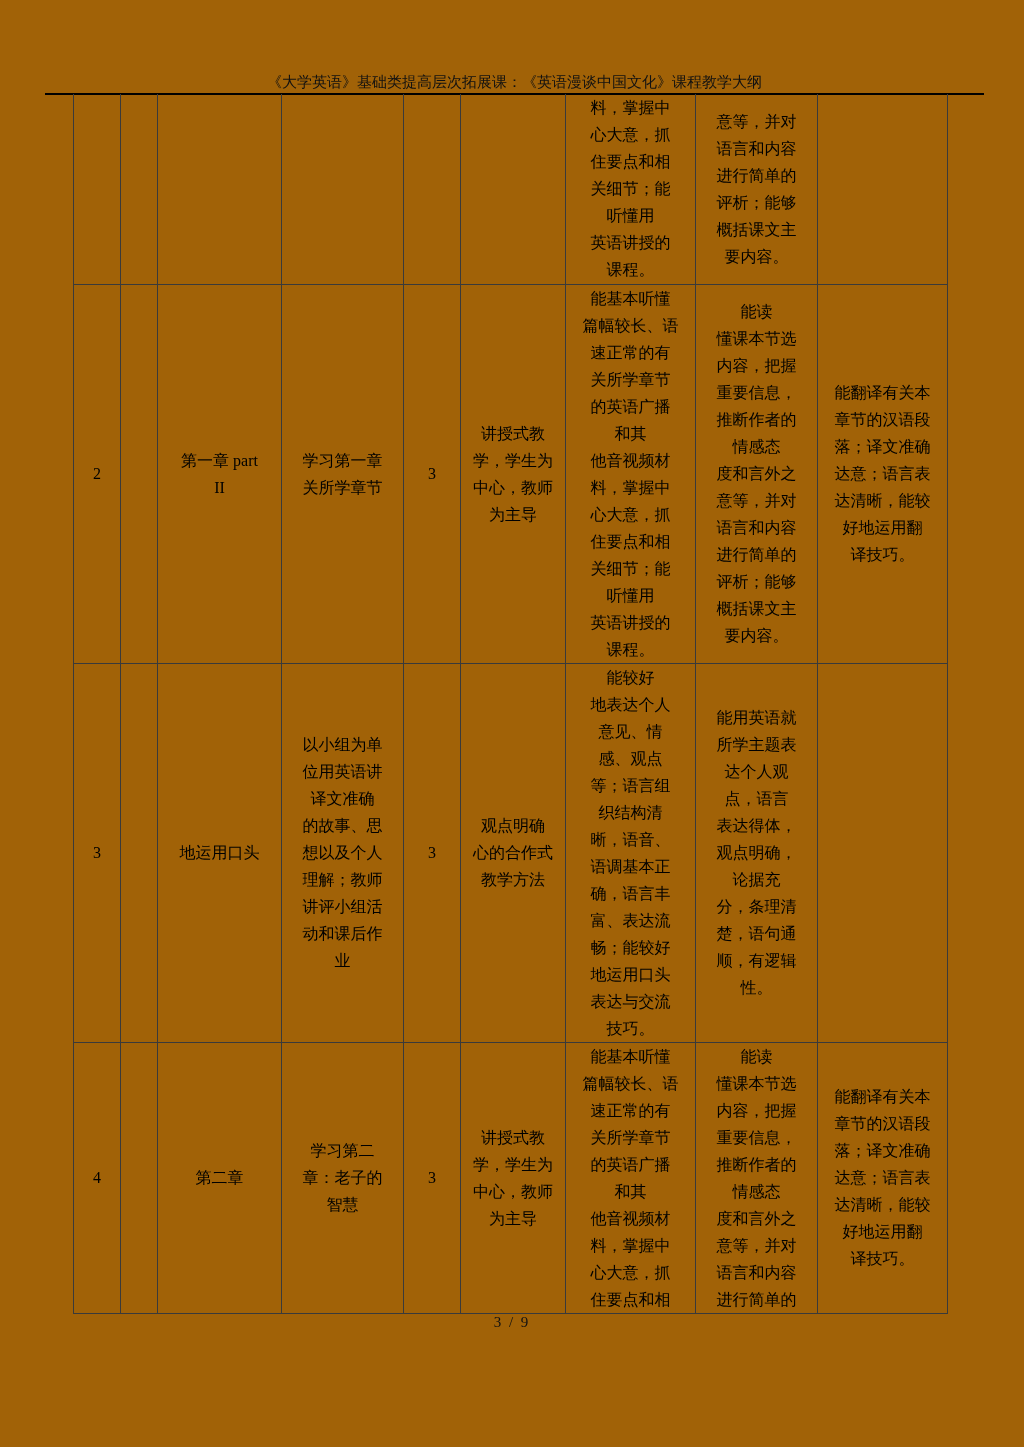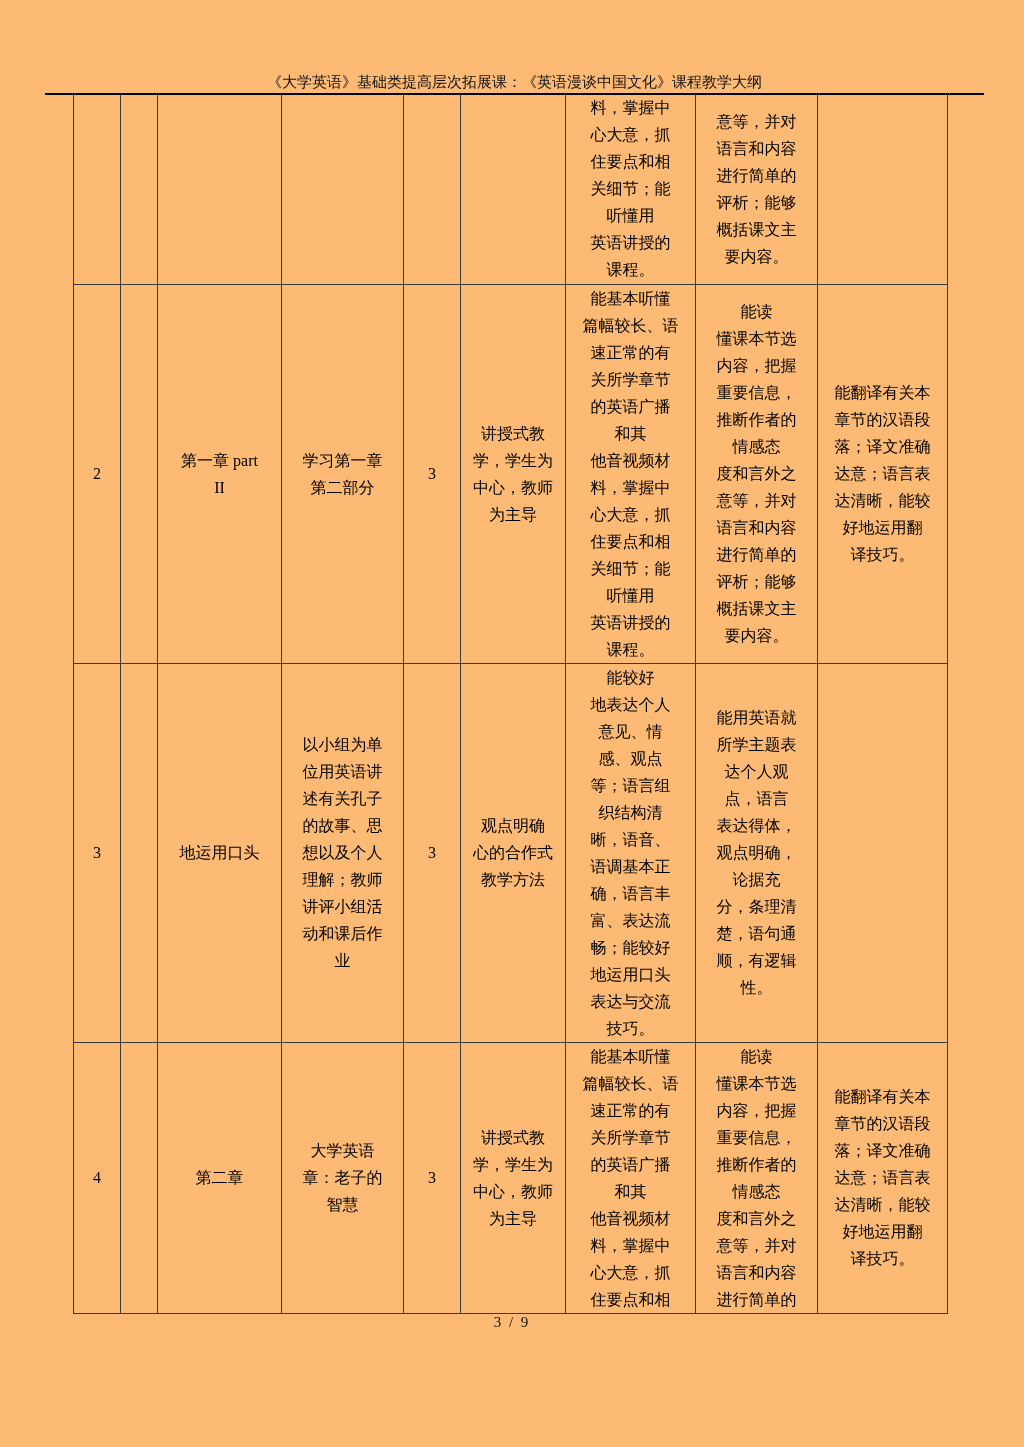--- a/index.html
+++ b/index.html
@@ -1,21 +1,21 @@
 <!DOCTYPE html>
 <html><head>
 <meta charset="utf-8">
 <style>
   * { margin: 0; padding: 0; box-sizing: border-box; }
   html, body { background: #ffffff; }
   .page {
     position: relative;
     width: 1024px;
     height: 1447px;
-    background: #fdba74;
+    background: #a16207;
     overflow: hidden;
     font-family: "Liberation Serif", "DejaVu Serif", serif;
     color: #000;
   }
   .doc-header {
     position: absolute;
     top: 72px;
     left: 45px;
     width: 939px;
     text-align: center;
@@ -108,21 +108,21 @@
 概括课文主
 要内容。</td>
         <td></td>
       </tr>
       <tr class="row-2">
         <td>2</td>
         <td></td>
         <td>第一章 part
 II</td>
         <td>学习第一章
-第二部分</td>
+关所学章节</td>
         <td>3</td>
         <td>讲授式教
 学，学生为
 中心，教师
 为主导</td>
         <td>能基本听懂
 篇幅较长、语
 速正常的有
 关所学章节
 的英语广播
@@ -155,21 +155,21 @@
 达清晰，能较
 好地运用翻
 译技巧。</td>
       </tr>
       <tr class="row-3">
         <td>3</td>
         <td></td>
         <td>地运用口头</td>
         <td>以小组为单
 位用英语讲
-述有关孔子
+译文准确
 的故事、思
 想以及个人
 理解；教师
 讲评小组活
 动和课后作
 业</td>
         <td>3</td>
         <td>观点明确
 心的合作式
 教学方法</td>
@@ -197,21 +197,21 @@
 分，条理清
 楚，语句通
 顺，有逻辑
 性。</td>
         <td></td>
       </tr>
       <tr class="row-4">
         <td>4</td>
         <td></td>
         <td>第二章</td>
-        <td>大学英语
+        <td>学习第二
 章：老子的
 智慧</td>
         <td>3</td>
         <td>讲授式教
 学，学生为
 中心，教师
 为主导</td>
         <td>能基本听懂
 篇幅较长、语
 速正常的有

